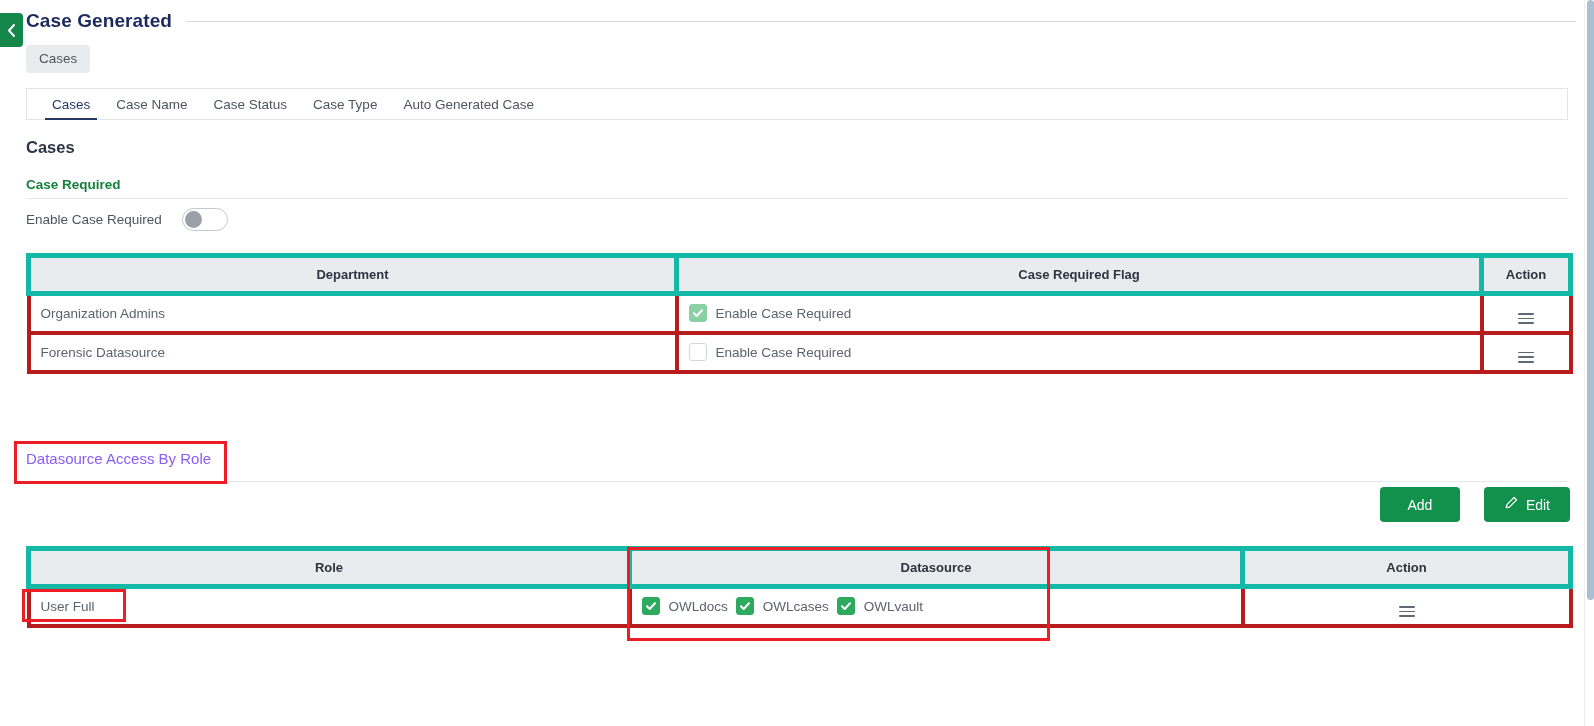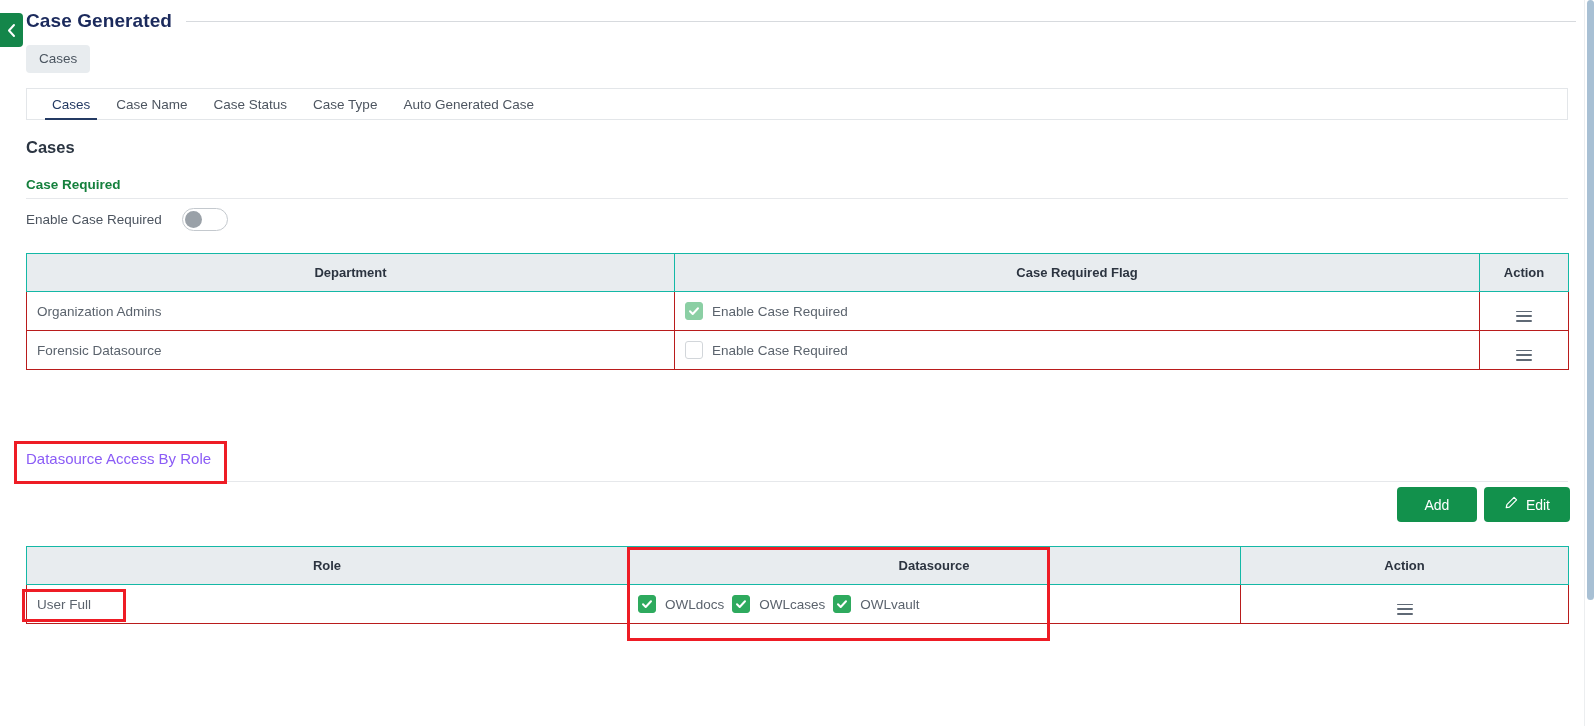--- a/index.html
+++ b/index.html
@@ -177,26 +177,26 @@
     border-collapse: collapse;
     background: #ffffff;
     table-layout: fixed;
   }
   table.grid th {
     background: #e8ecef;
     color: #2c3440;
     font-size: 13px;
     font-weight: bold;
     height: 38px;
-    border: 1px solid #14b8a6;
+    border: 5px solid #14b8a6;
     text-align: center;
     padding: 0 12px;
   }
   table.grid td {
-    border: 1px solid #b91c1c;
+    border: 4px solid #b91c1c;
     height: 39px;
     font-size: 13.5px;
     color: #5b636d;
     padding: 1px 10px;
     vertical-align: middle;
     margin-top: 40px;
   }
   table.grid td.center { text-align: center; }
 
   
@@ -263,21 +263,21 @@
     height: 1px;
     background: #e6e8eb;
   }
 
   
   .btn-row {
     position: absolute;
     right: 24px;
     top: 487px;
     display: flex;
-    gap: 7px;
+    gap: 24px;
   }
   .btn {
     height: 35px;
     min-width: 80px;
     padding: 0 20px;
     border: none;
     border-radius: 4px;
     background: #12914c;
     color: #ffffff;
     font-size: 14px;

